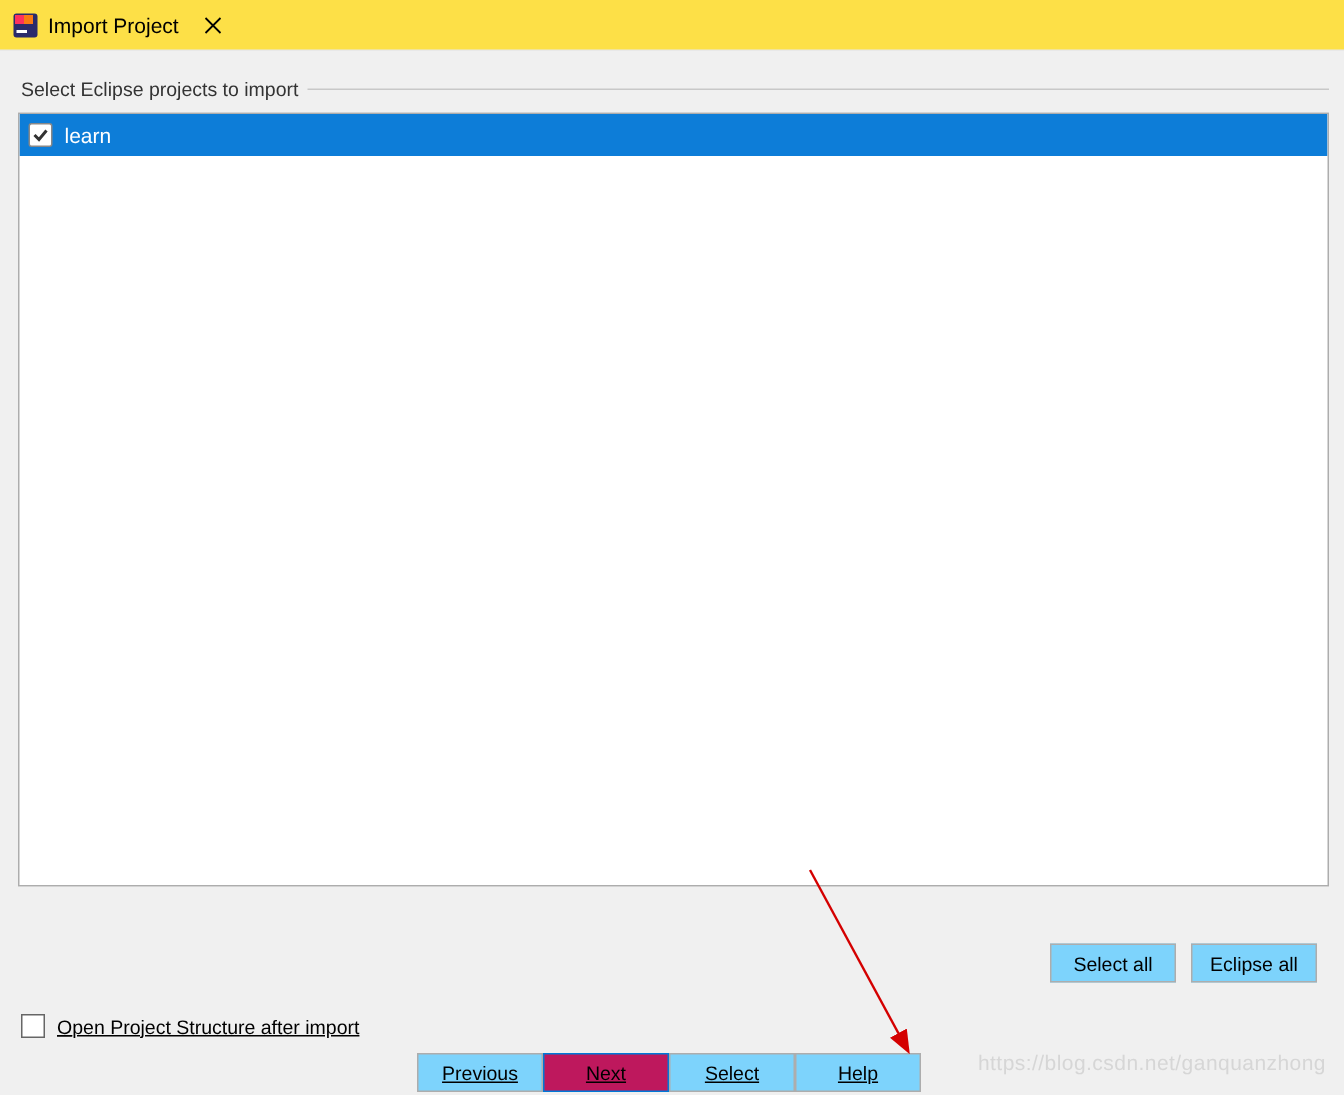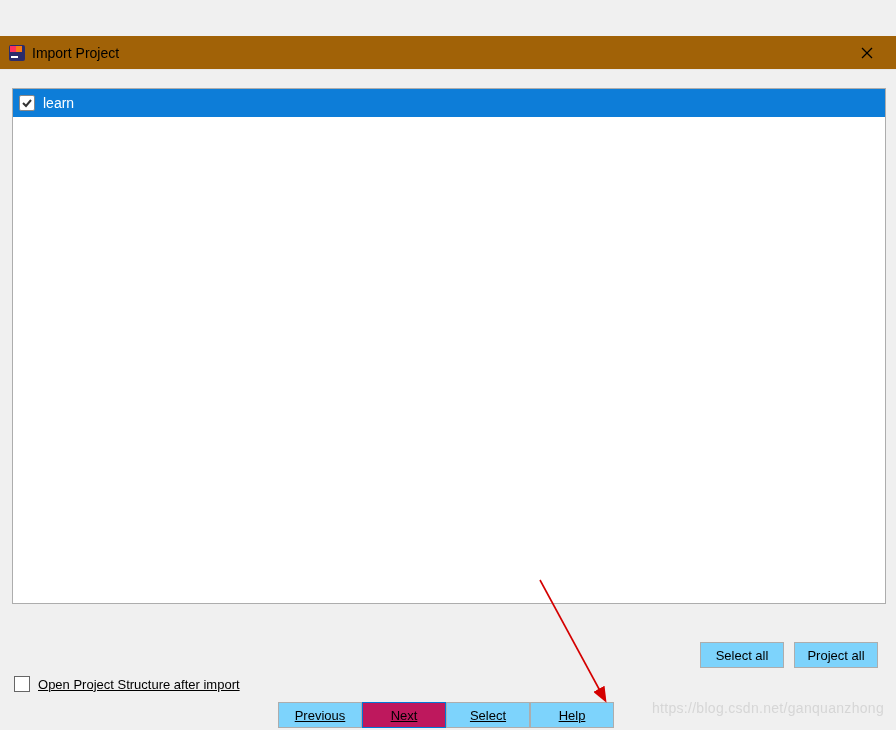--- a/index.html
+++ b/index.html
@@ -12,26 +12,24 @@
       font-size: 13px;
       background: #f0f0f0;
       width: 896px;
       height: 730px;
       overflow: hidden;
       position: relative;
     }
     .titlebar {
       display: flex;
       align-items: center;
-      justify-content: space-between;
-      background: #a16207;
+      background: #fde047;
       height: 34px;
       padding: 0 6px 0 8px;
       border-bottom: 1px solid #e8e8e8;
-      margin-top: 36px;
     }
     .titlebar-left {
       display: flex;
       align-items: center;
       gap: 6px;
     }
     .app-icon {
       width: 18px;
       height: 18px;
       display: flex;
@@ -191,35 +189,39 @@
   </div>
   <div class="close-btn">
     <svg viewBox="0 0 12 12">
       <line x1="1" y1="1" x2="11" y2="11" stroke="#000" stroke-width="1.2"></line>
       <line x1="11" y1="1" x2="1" y2="11" stroke="#000" stroke-width="1.2"></line>
     </svg>
   </div>
 </div>
 
 <div class="content">
+  <div class="section-header">
+    <span class="section-label">Select Eclipse projects to import</span>
+    <div class="section-line"></div>
+  </div>
 
   <div class="list-box">
     <div class="list-item selected">
       <span class="item-checkbox">
         <svg viewBox="0 0 12 12">
           <polyline points="2,6 5,9 10,3" fill="none" stroke="#333" stroke-width="2"></polyline>
         </svg>
       </span>
       <span class="item-label">learn</span>
     </div>
   </div>
 
   <div class="select-buttons">
     <button class="btn">Select all</button>
-    <button class="btn">Project all</button>
+    <button class="btn">Eclipse all</button>
   </div>
 </div>
 
 <div class="footer-area">
   <div class="open-structure-row">
     <span class="plain-checkbox"></span>
     <span class="open-structure-label"><span class="u">O</span><span>pen Project Structure after import</span></span>
   </div>
   <div class="wizard-buttons">
     <button class="btn">Previous</button>

